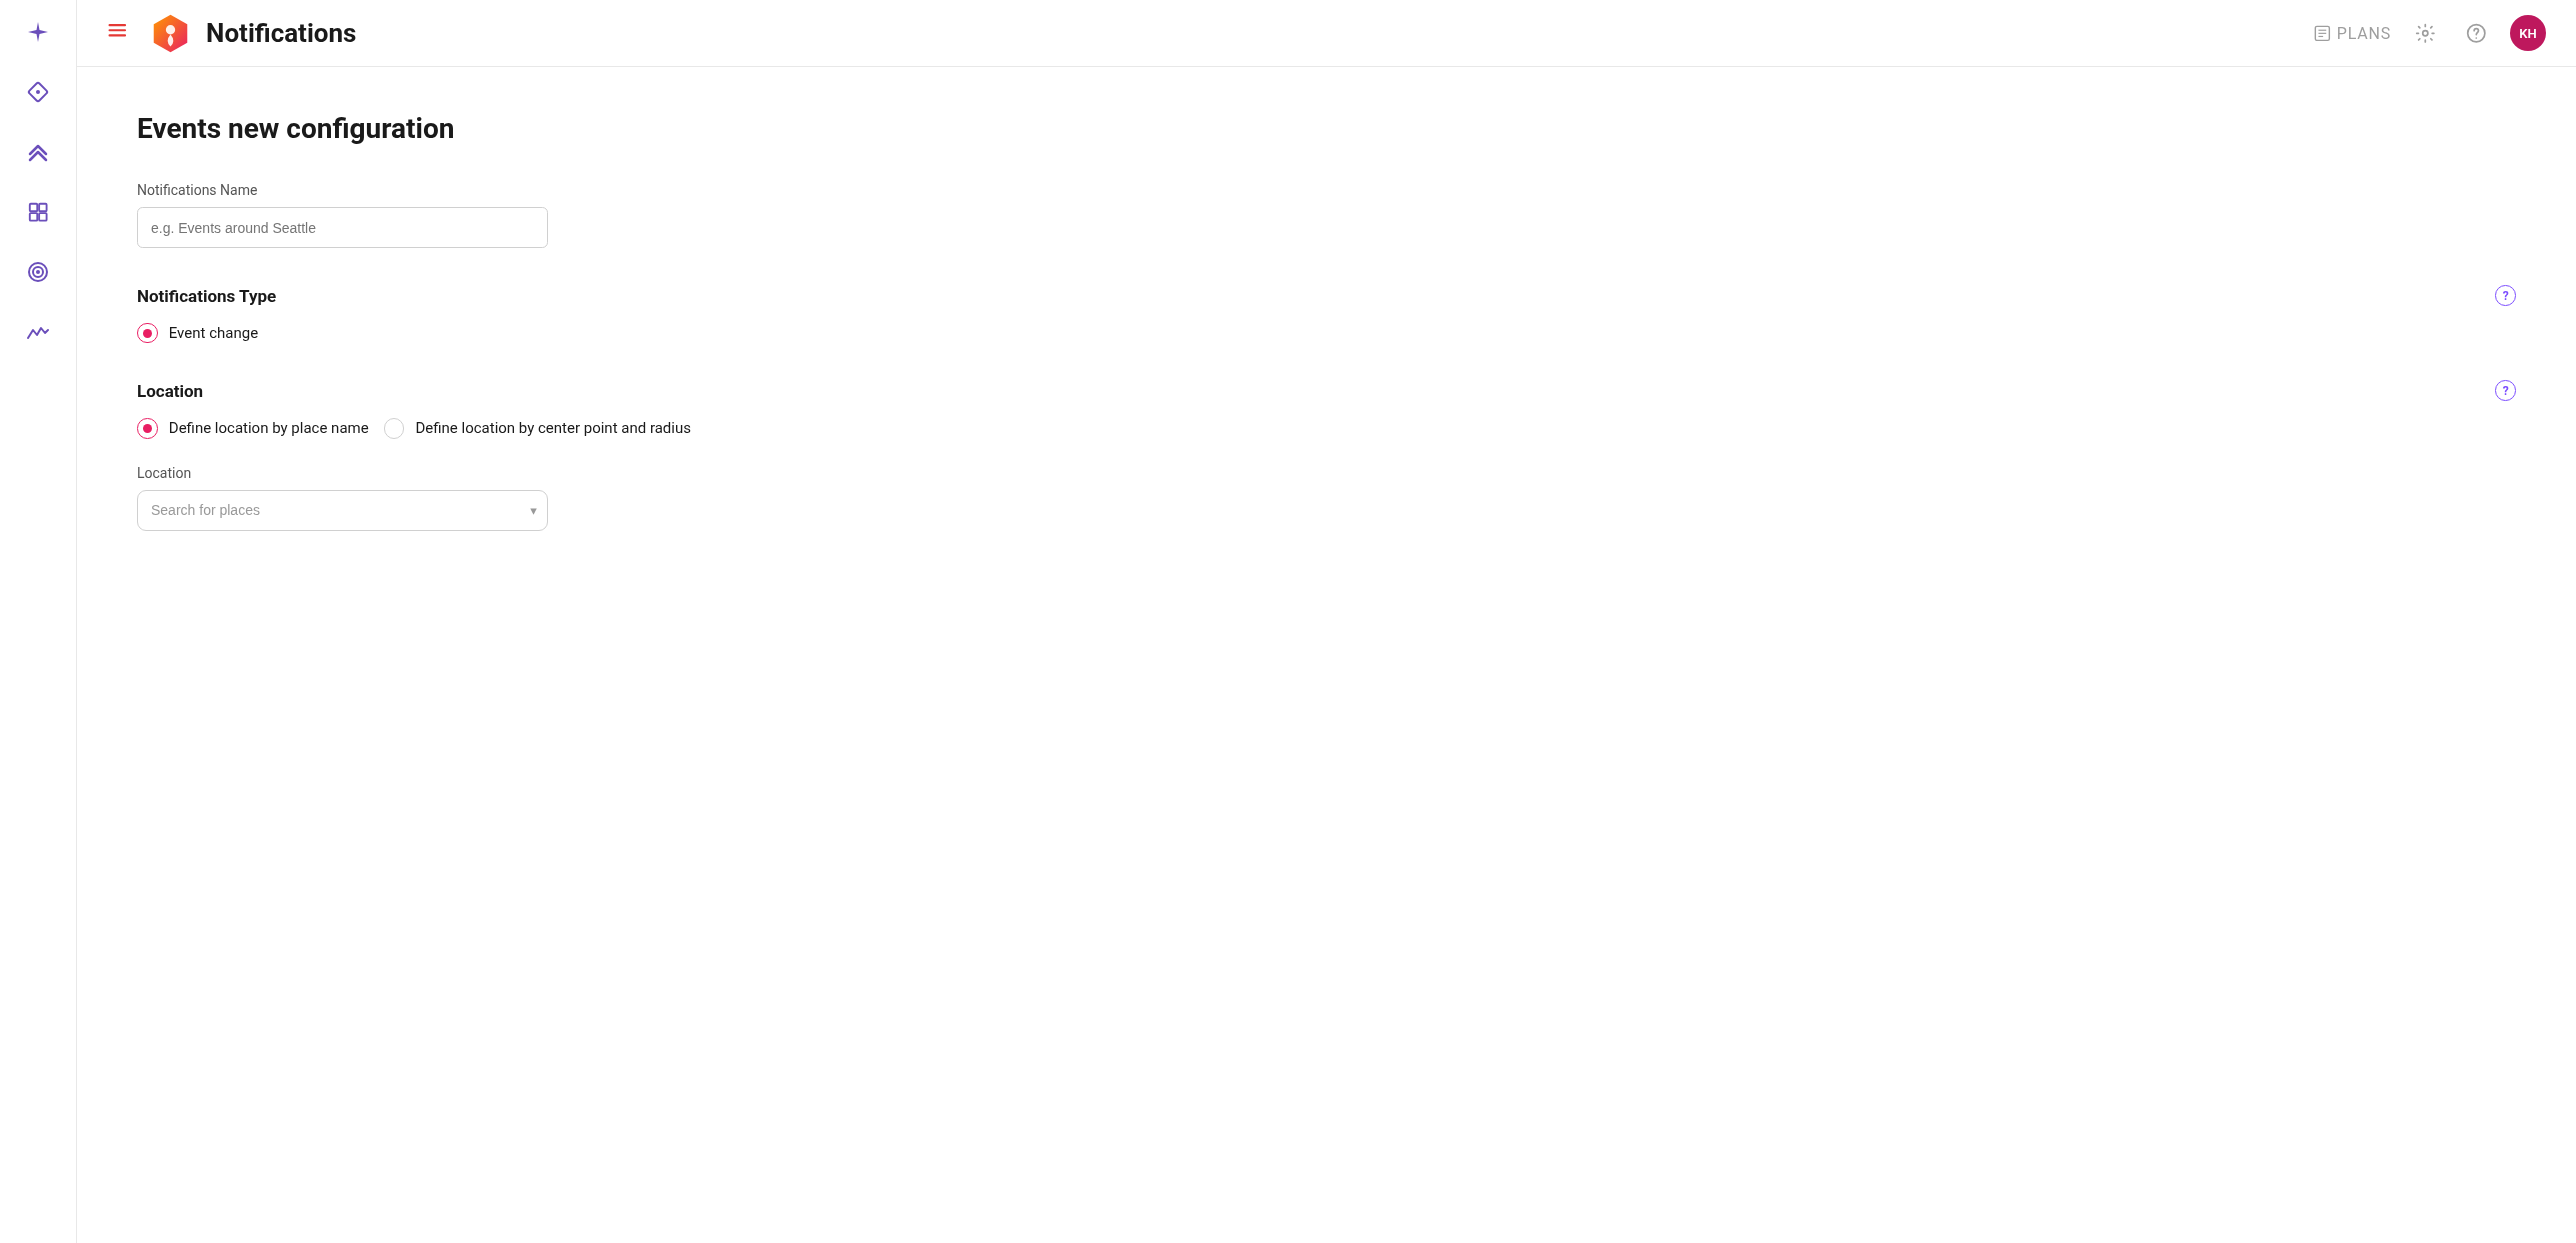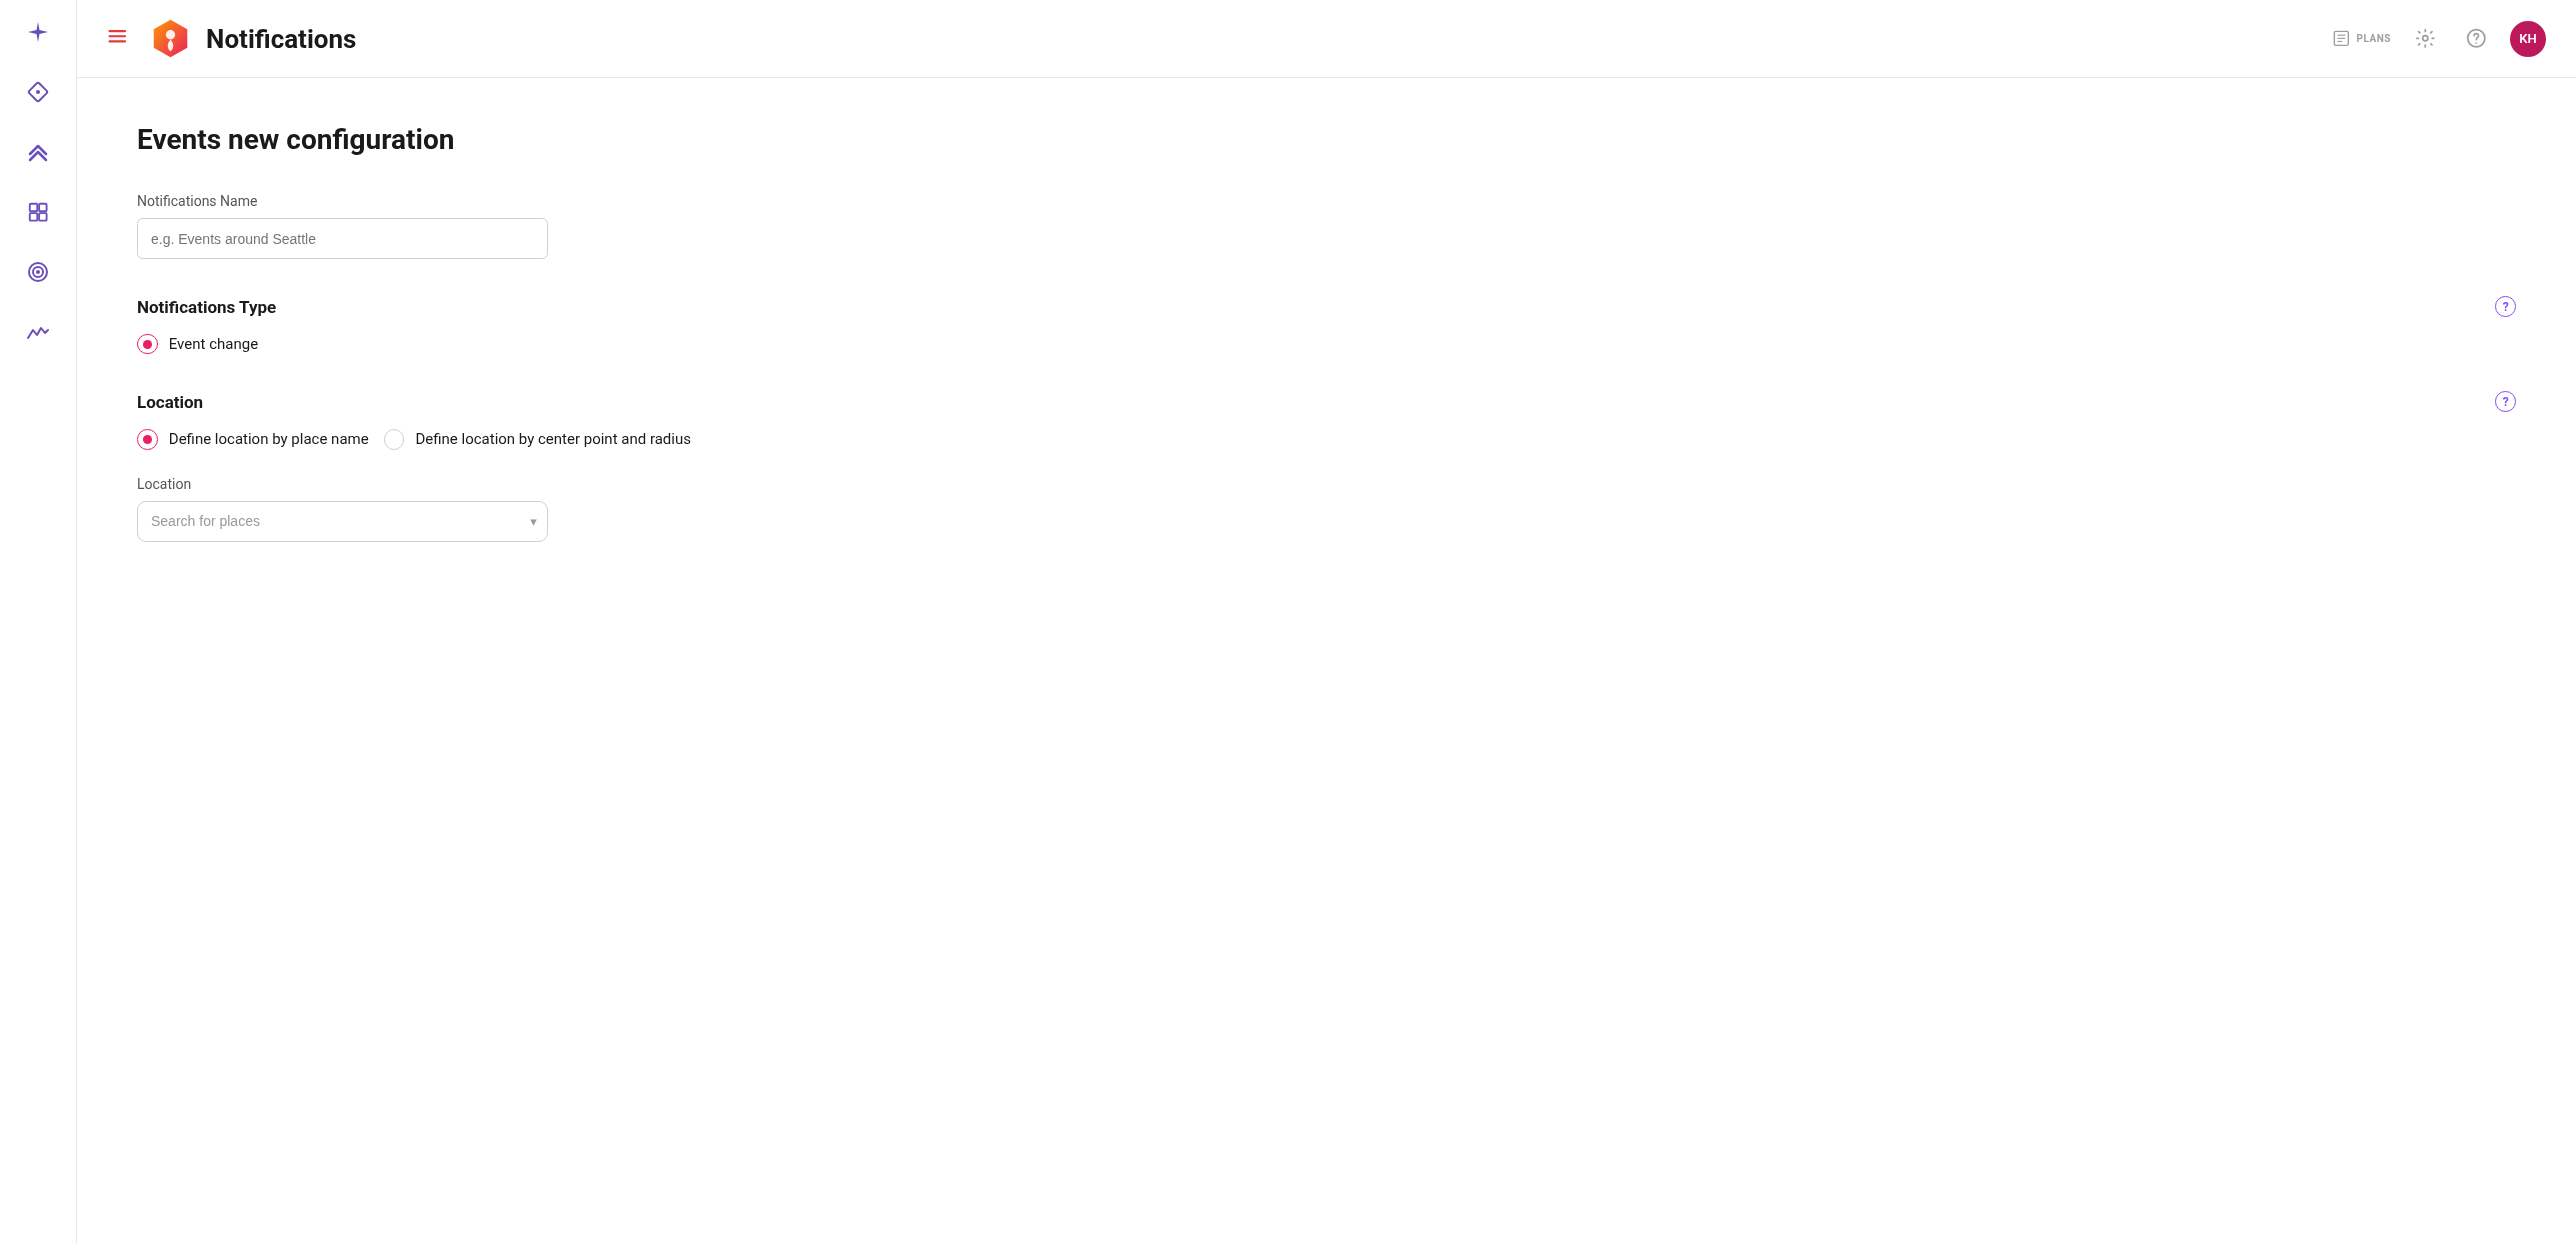--- a/index.html
+++ b/index.html
@@ -31,21 +31,21 @@
     
     .main {
       flex: 1;
       display: flex;
       flex-direction: column;
       overflow: hidden;
     }
 
     
     .header {
-      height: 78px;
+      height: 67px;
       border-bottom: 0.9px solid #e8e8e8;
       display: flex;
       align-items: center;
       padding: 0 30px;
       gap: 15px;
       flex-shrink: 0;
     }
     .header-menu-icon {
       color: #e53935;
       font-size: 18.7px;
@@ -61,22 +61,22 @@
     .header-right {
       display: flex;
       align-items: center;
       gap: 17px;
     }
     .plans-btn {
       display: flex;
       align-items: center;
       gap: 5.6px;
       color: #9e9e9e;
-      font-size: 10px;
-      font-weight: 700;
+      font-size: 16px;
+      font-weight: 400;
       letter-spacing: 0.05em;
       cursor: pointer;
       text-transform: uppercase;
     }
     .gear-icon, .help-icon {
       width: 34px;
       height: 34px;
       border-radius: 50%;
       display: flex;
       align-items: center;

